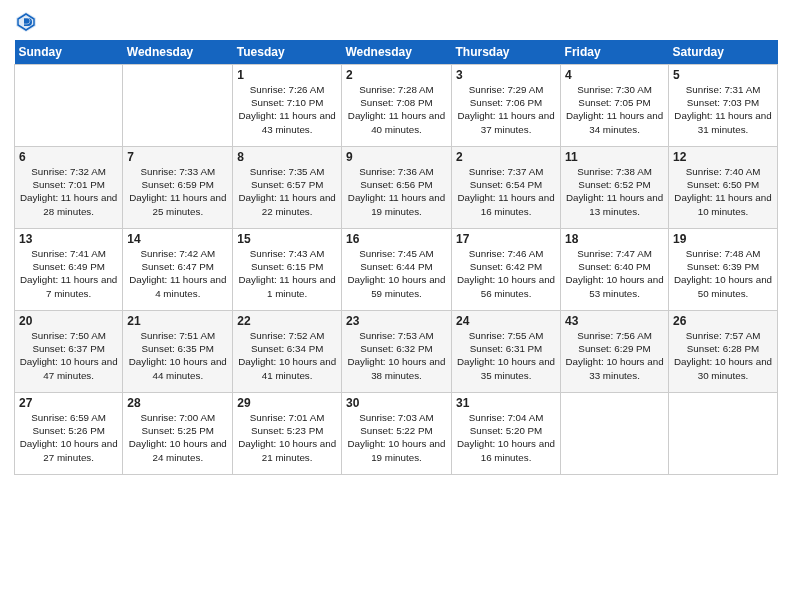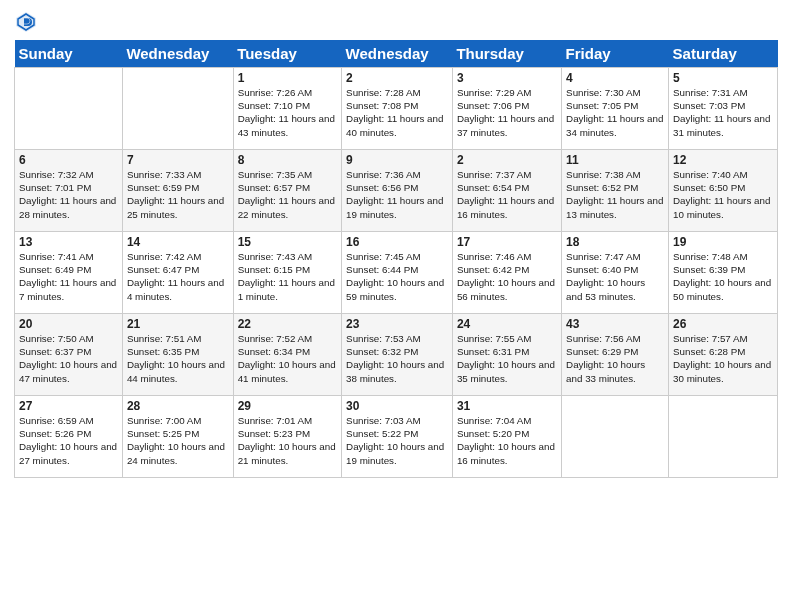--- a/index.html
+++ b/index.html
@@ -52,21 +52,21 @@
     .calendar {
       width: 100%;
       border-collapse: collapse;
       font-size: 10.5px;
     }
     .calendar th {
       background: #1565c0;
       color: #fff;
       padding: 5px 4px;
       text-align: left;
-      font-size: 15px;
+      font-size: 12px;
       font-weight: bold;
     }
     .calendar td {
       vertical-align: top;
       border: 1px solid #ccc;
       padding: 3px 4px;
       width: 113px;
       min-height: 70px;
       height: 82px;
       color: #222;
@@ -80,20 +80,21 @@
     .day-num {
       font-weight: bold;
       font-size: 12px;
       display: block;
       margin-bottom: 1px;
     }
     .day-info {
       font-size: 9.8px;
       line-height: 1.35;
       color: #222;
+      text-align: center;
     }
     .empty-cell {
       background: #fff !important;
     }
   </style>
 </head>
 <body>
 
 <div class="container">
   <div class="header">

